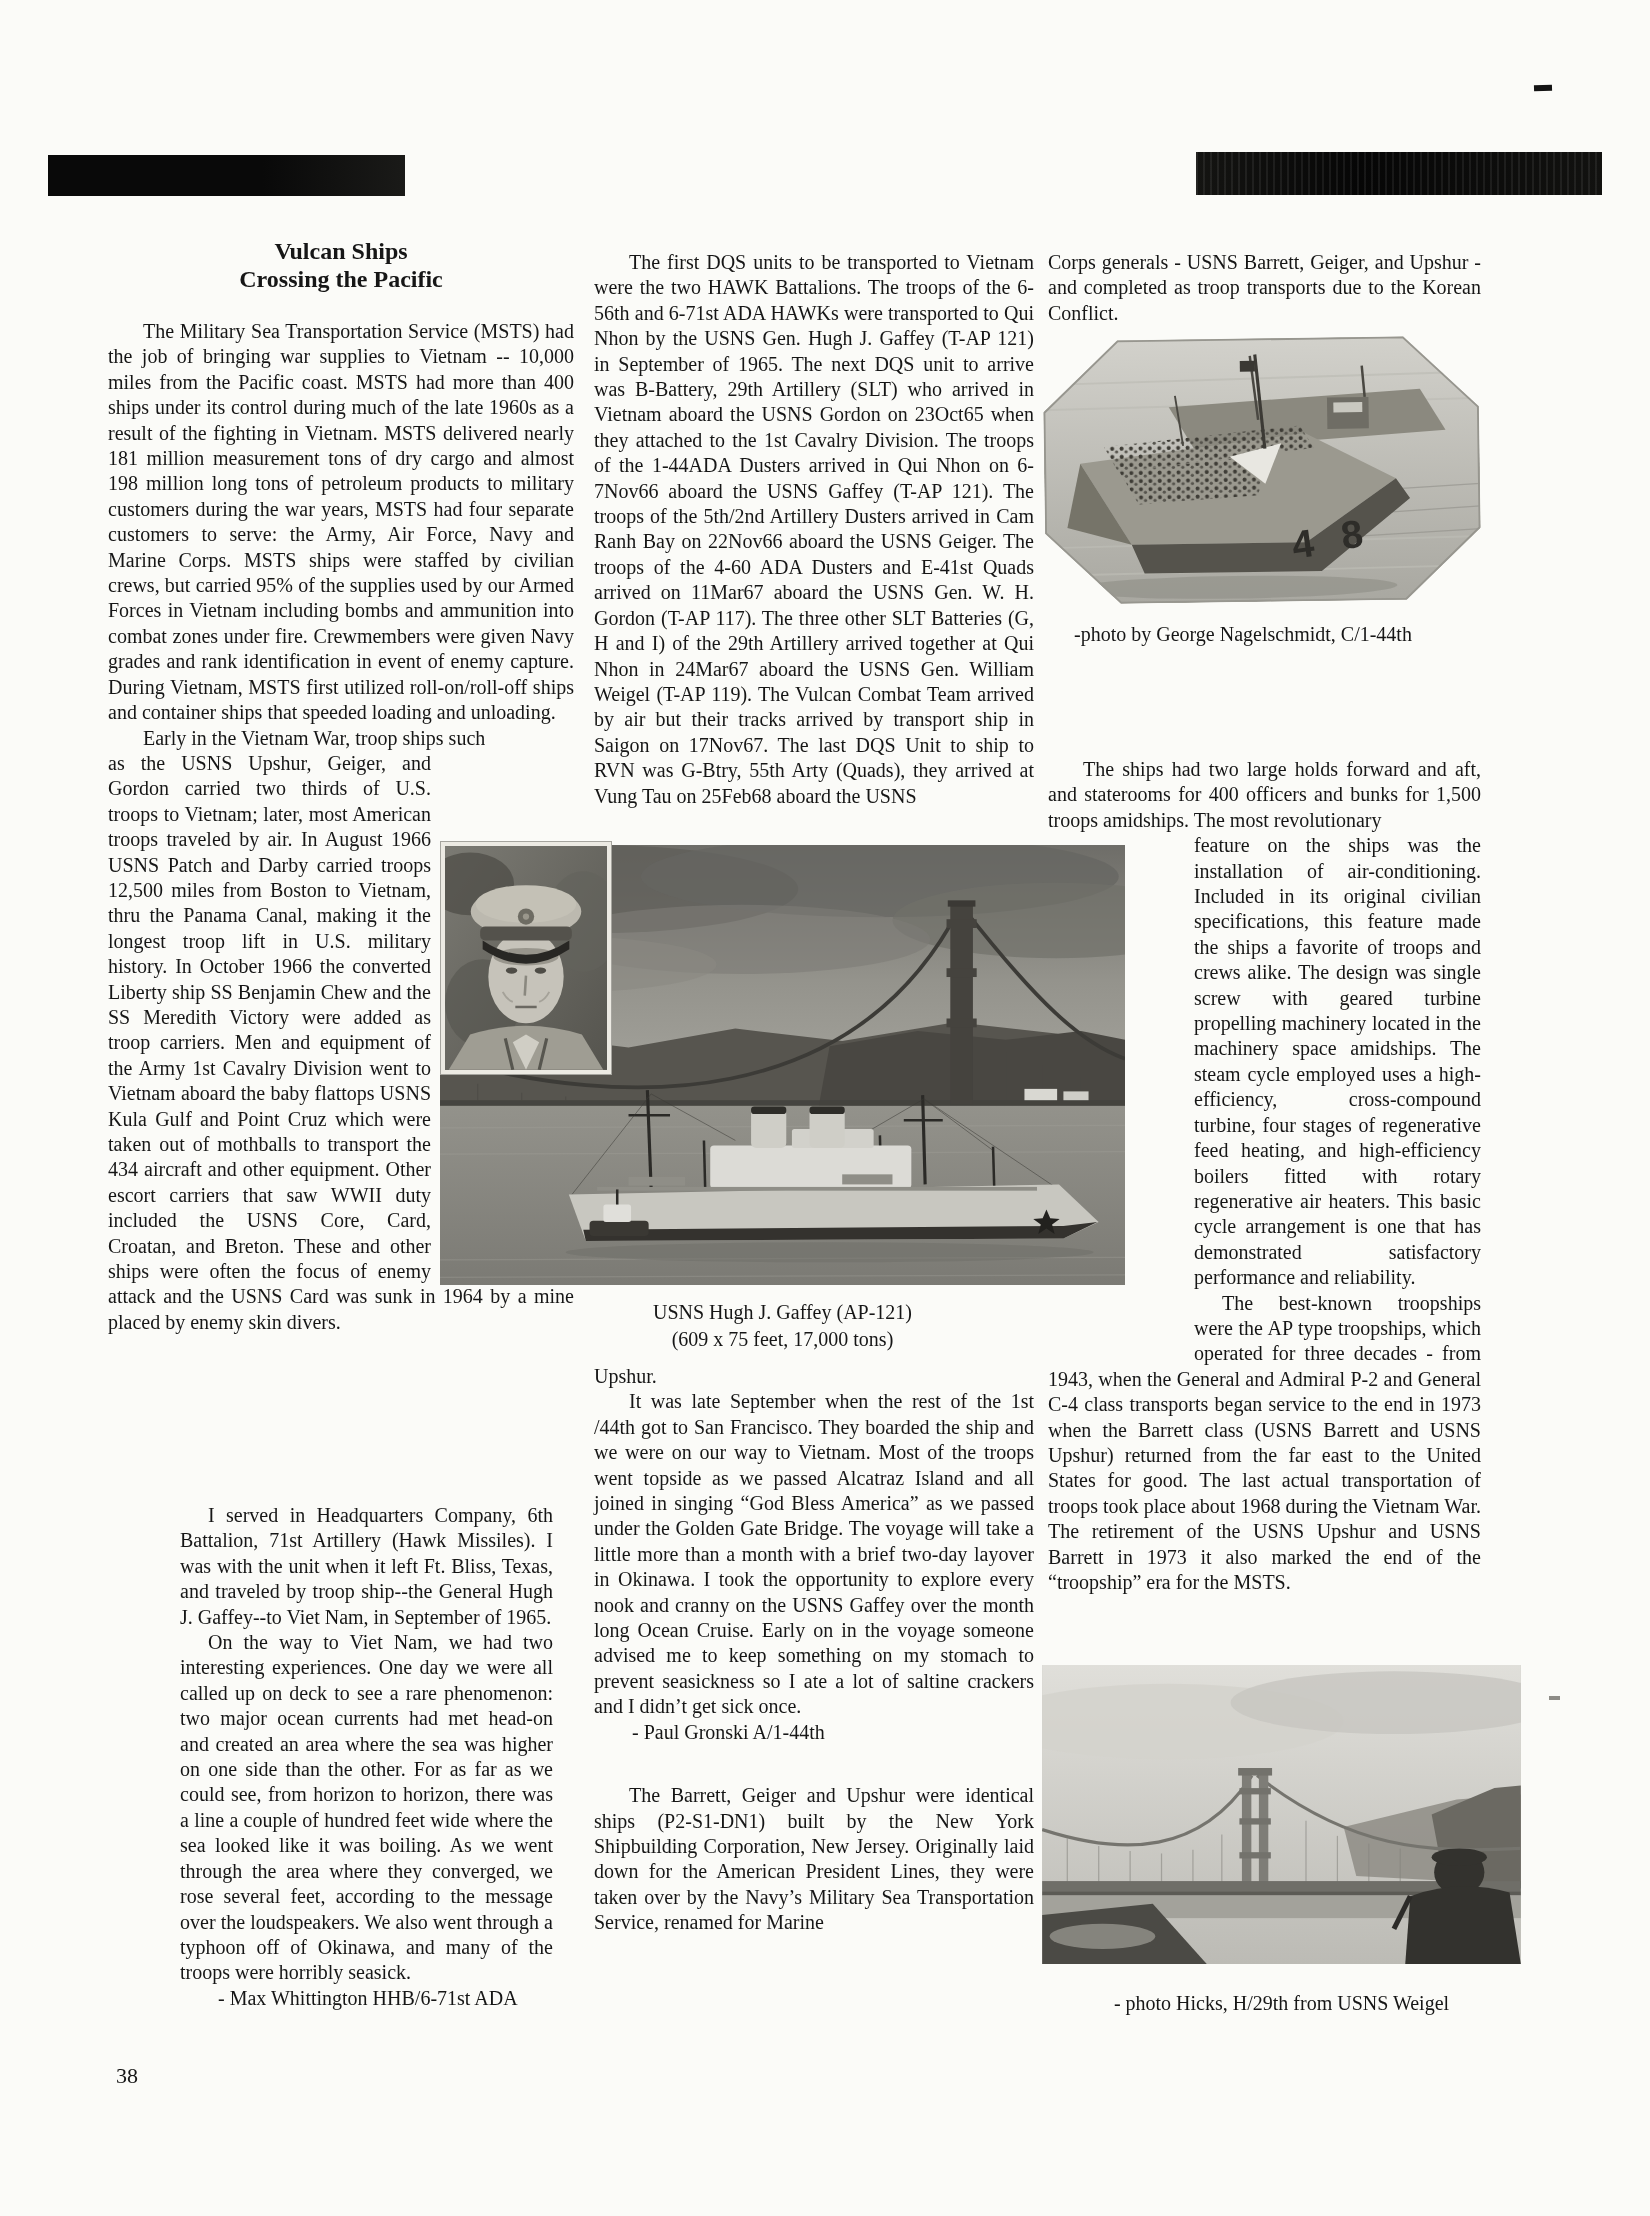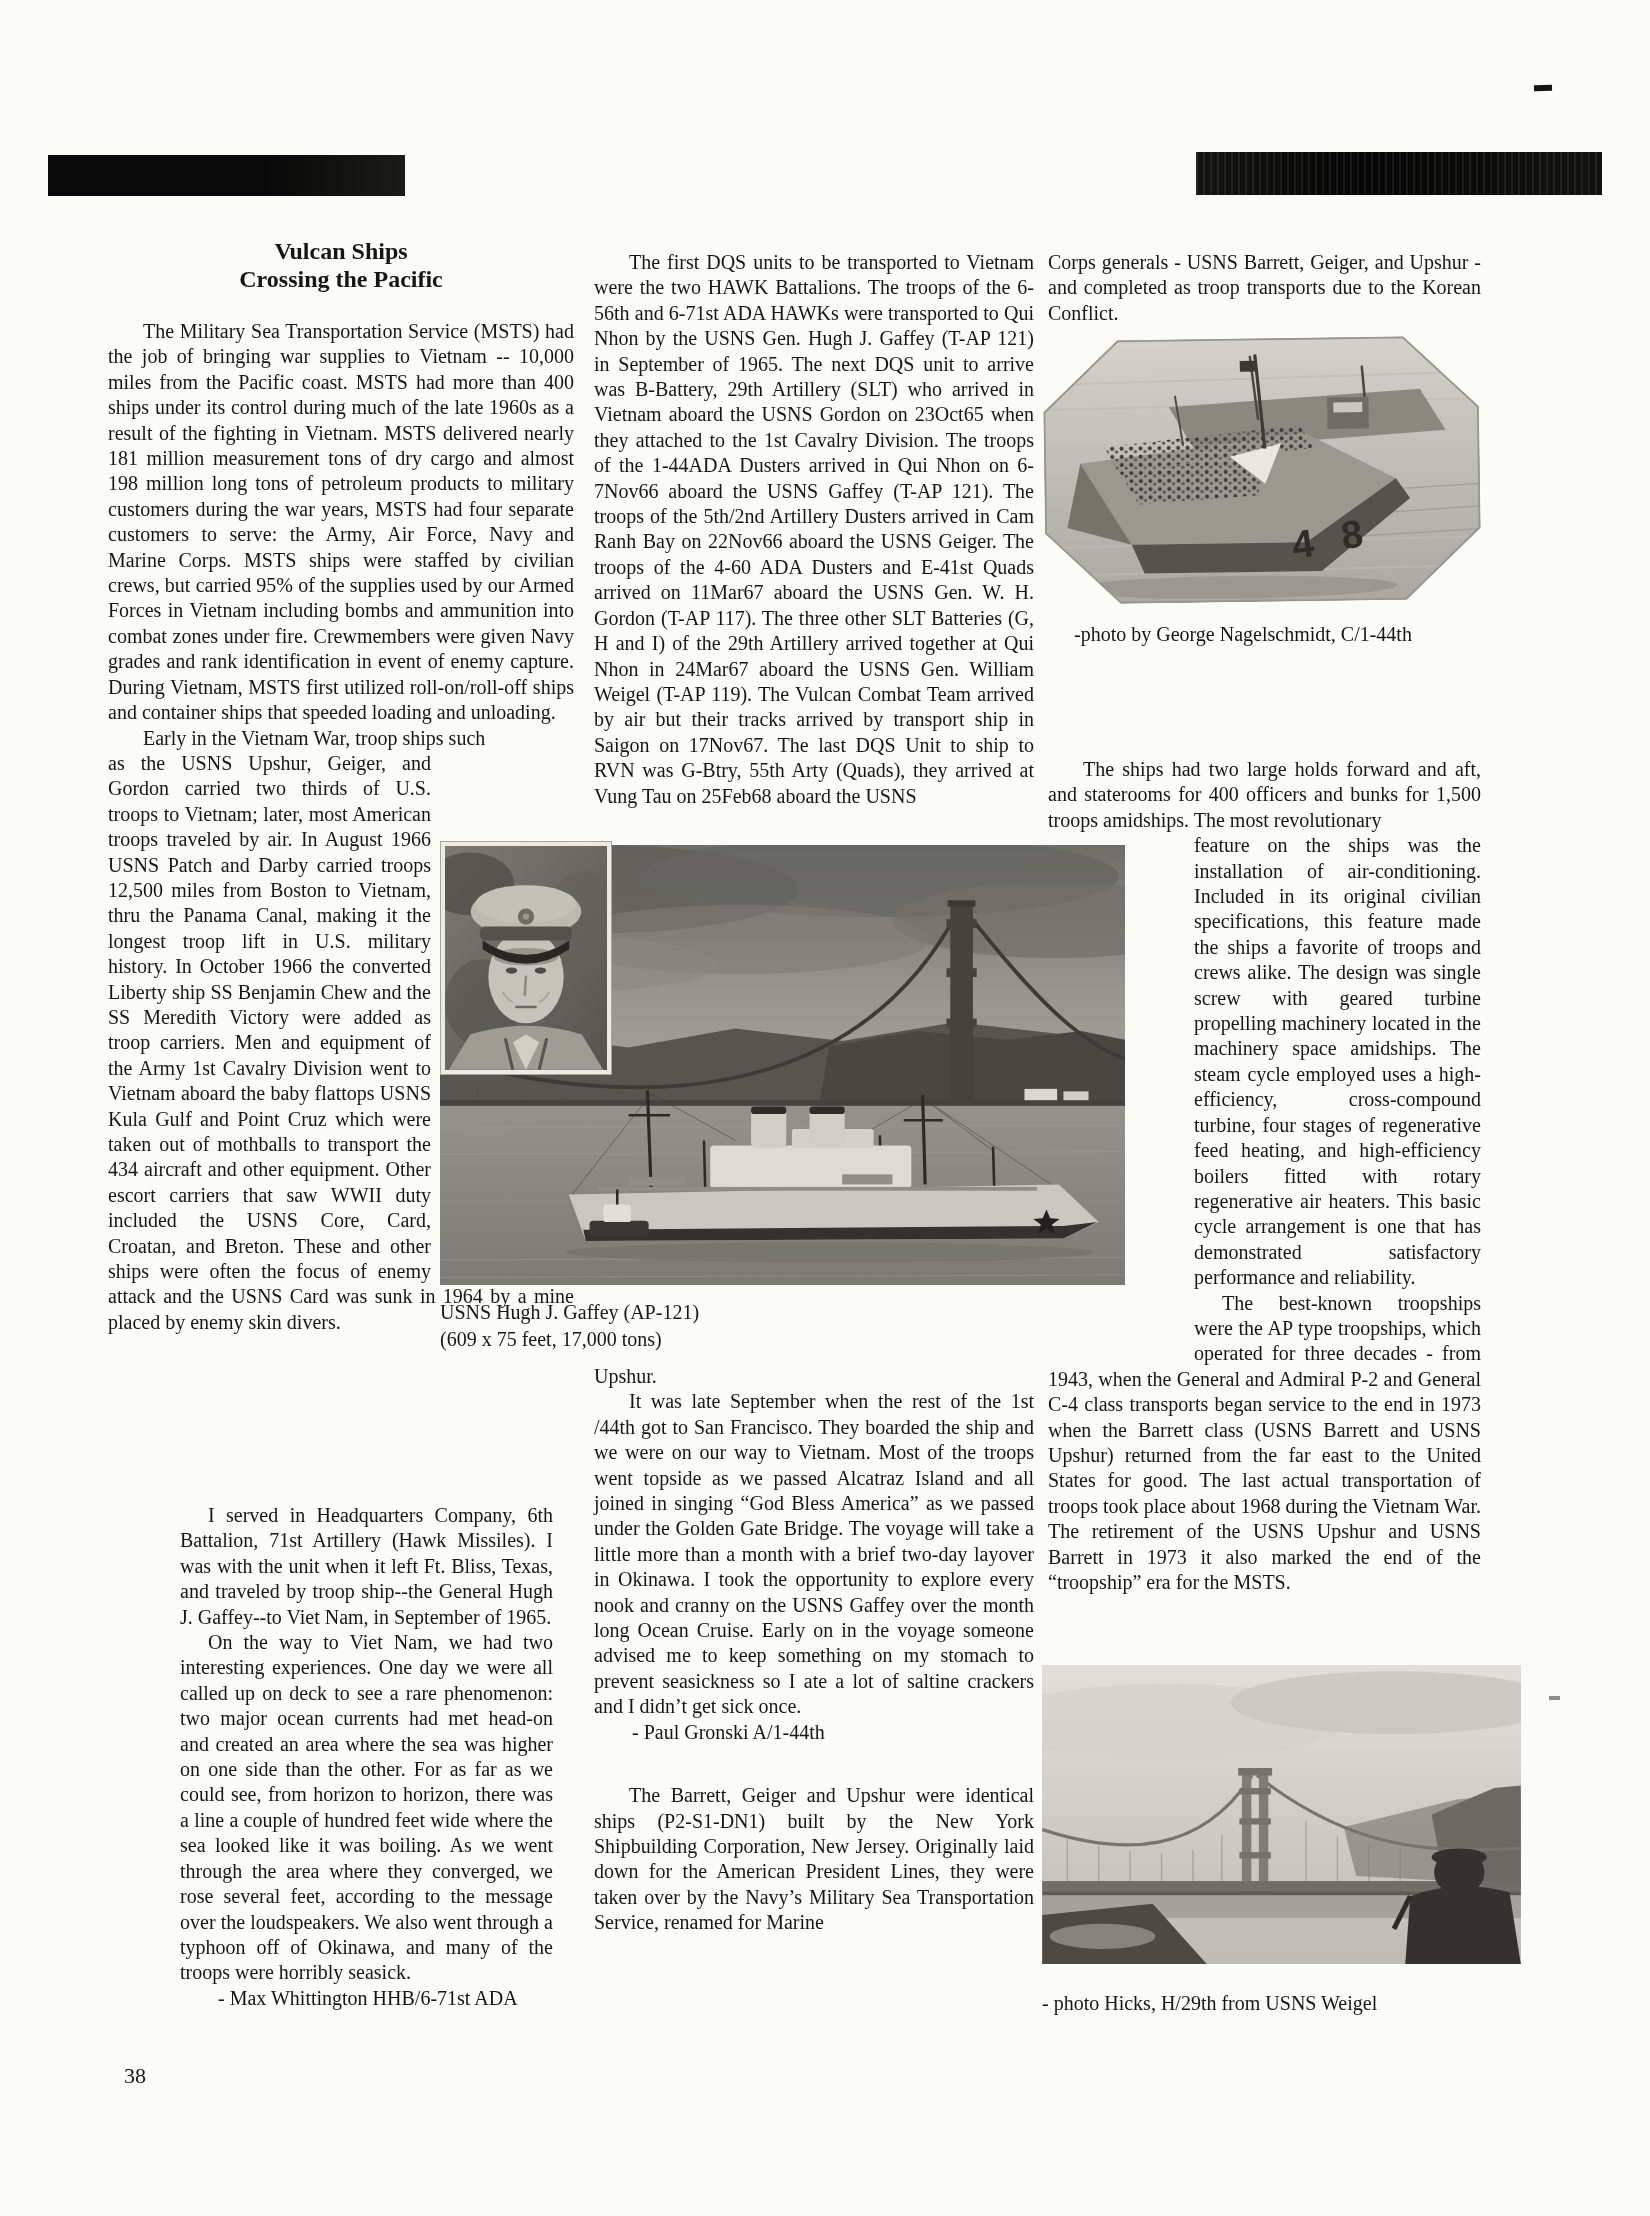--- a/index.html
+++ b/index.html
@@ -33,23 +33,23 @@
   .indent-sm{text-indent:28px;}
   .noind{text-indent:0;}
   h2.sec{margin:0;text-align:center;font-size:24px;line-height:28px;font-weight:bold;text-indent:0;}
   .after-head{margin-top:26px !important;}
   .cut-r{float:right;width:143px;height:509px;}
   .cut-l{float:left;width:146px;height:512px;}
   .quote{position:absolute;width:373px;font-size:20px;line-height:25.4px;text-align:justify;z-index:2;}
   .quote p{margin:0;}
   .sig{text-align:left;text-indent:38px;}
   .caption{position:absolute;font-size:20px;line-height:27px;z-index:6;}
-  .cap-center{font-family:Liberation Serif, serif;}
+  .cap-center{text-align:center;font-family:Liberation Serif, serif;}
   .cap-ital{font-style:italic;text-align:justify;}
-  .pgnum{position:absolute;left:124px;top:2063px;font-size:22px;z-index:2;}
+  .pgnum{position:absolute;left:116px;top:2063px;font-size:22px;z-index:2;}
   .gap-top-40{margin-top:38px !important;}
 
   
   .photo{position:absolute;z-index:5;}
   .photo svg{display:block;}
   .lcu-wrap{left:1044px;top:338px;width:436px;height:264px;transform:rotate(-0.8deg);}
   .ship-wrap{left:440px;top:845px;width:685px;height:440px;background:#8b8a84;}
   .portrait-wrap{left:441px;top:842px;width:162px;height:224px;z-index:7;
     border:4.4px solid #eceae3;outline:0.6px solid #a5a49e;background:#6f6e68;}
   .fog-wrap{left:1042px;top:1665px;width:479px;height:299px;background:#cfcec8;}

